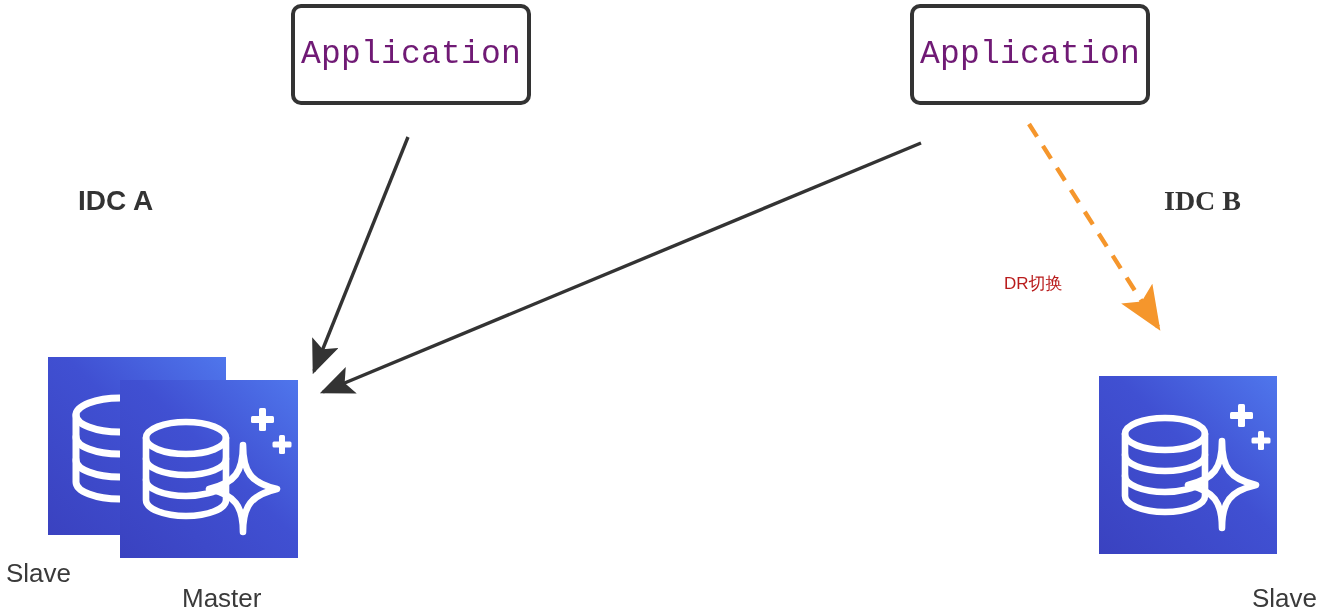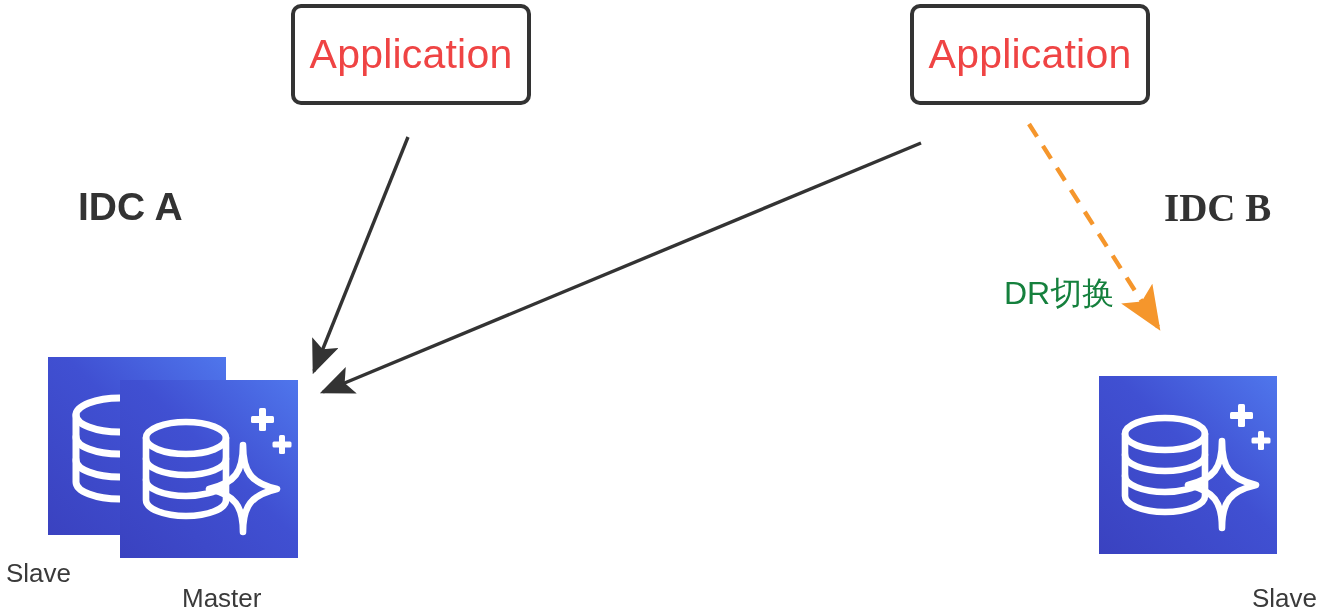--- a/index.html
+++ b/index.html
@@ -6,41 +6,42 @@
   body{font-family:"Liberation Sans","DejaVu Sans",sans-serif;}
   #canvas{position:relative;width:1328px;height:616px;background:#ffffff;overflow:hidden;}
 
   .app-box{
     position:absolute;
     box-sizing:border-box;
     background:#ffffff;
     border:4px solid #333333;
     border-radius:10px;
     display:flex;align-items:center;justify-content:center;
-    color:#ef4444;
-    font-size:41px;
+    color:#701a75;
+    font-size:33px;
     letter-spacing:0.2px;
+    font-family:Liberation Mono, monospace;
   }
   #app-left{left:291px;top:4px;width:240px;height:101px;}
   #app-right{left:910px;top:4px;width:240px;height:101px;}
 
   .idc-label{
     position:absolute;
     color:#333333;
-    font-size:39px;
+    font-size:28px;
     font-weight:bold;
     white-space:nowrap;
   }
   #idc-a{left:78px;top:185px;}
   #idc-b{left:1164px;top:185px;font-family:Liberation Serif, serif;}
 
   .dr-label{
     position:absolute;
-    color:#15803d;
-    font-size:32px;
+    color:#b91c1c;
+    font-size:17px;
     white-space:nowrap;
   }
   #dr-switch{left:1004px;top:272px;}
 
   .tile{
     position:absolute;
     width:178px;height:178px;
   }
   #tile-slave-a{left:48px;top:357px;}
   #tile-master{left:120px;top:380px;}

